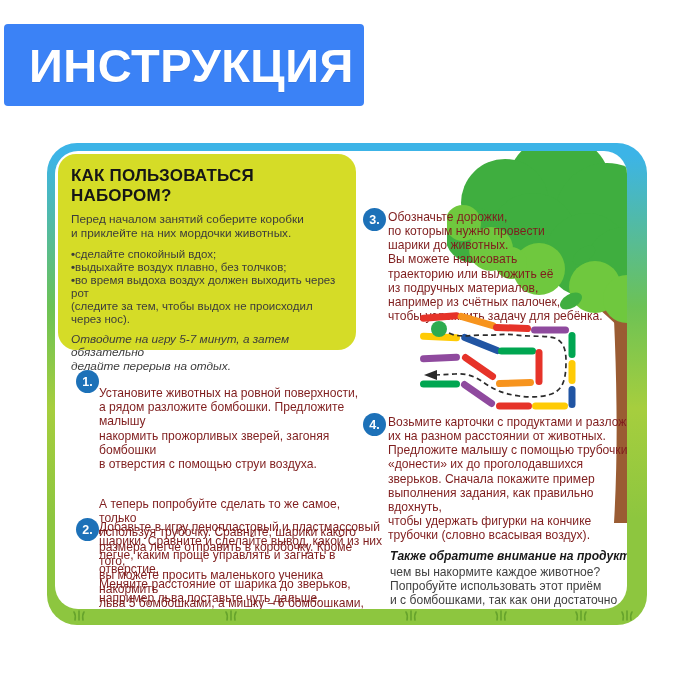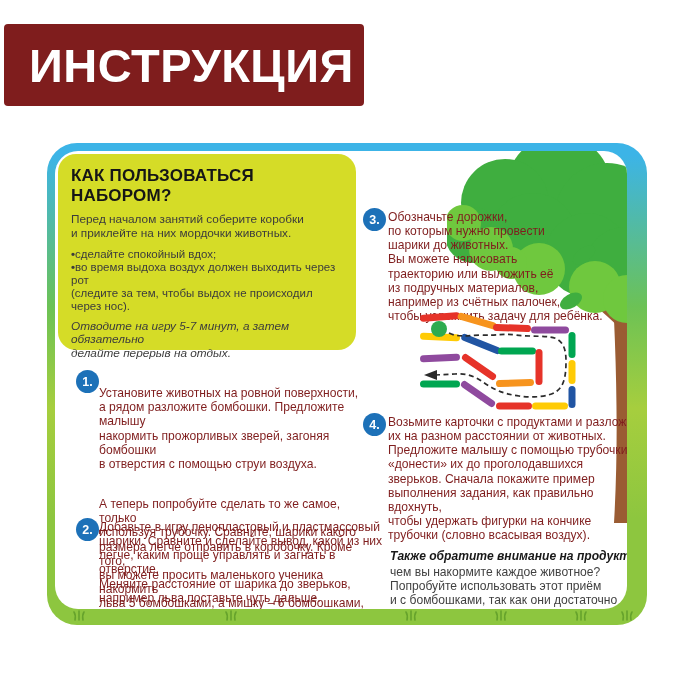--- a/index.html
+++ b/index.html
@@ -3,21 +3,21 @@
 <meta charset="utf-8">
 <style>
   html,body{margin:0;padding:0;}
   body{
     width:700px;height:700px;position:relative;background:#ffffff;
     font-family:"Liberation Sans","DejaVu Sans",sans-serif;color:#414141;
     overflow:hidden;
   }
   .banner{
     position:absolute;left:4px;top:24px;width:360px;height:82px;
-    background:#7f1d1d;border-radius:4px;
+    background:#3b82f6;border-radius:4px;
     display:flex;align-items:center;padding-left:25px;box-sizing:border-box;
   }
   .banner .banner-text{
     font-size:47px;font-weight:800;color:#ffffff;letter-spacing:.5px;
     text-shadow:0 1px 0 rgba(0,0,0,.08);white-space:nowrap;
   }
   .card{
     position:absolute;left:47px;top:143px;width:600px;height:482px;
     border-radius:30px;box-sizing:border-box;
     background:linear-gradient(180deg,#3cb4e7 0px,#3cb4e7 12px,#6cc255 34%,#a6ce3e 55%,#8dc63f 78%,#8dc63f 100%);
@@ -96,20 +96,21 @@
         <ellipse cx="137" cy="104" rx="13" ry="7" transform="rotate(-38 137 104)"></ellipse>
         <ellipse cx="124" cy="150" rx="12" ry="7" transform="rotate(-30 124 150)"></ellipse>
       </g>
     </svg>
 
     <div class="yellow-box">
       <div class="card-title">КАК ПОЛЬЗОВАТЬСЯ НАБОРОМ?</div>
       <div class="intro-text">Перед началом занятий соберите коробки
 и приклейте на них мордочки животных.</div>
       <div class="bullet">сделайте спокойный вдох;</div>
+      <div class="bullet">выдыхайте воздух плавно, без толчков;</div>
       <div class="bullet">во время выдоха воздух должен выходить через рот
 (следите за тем, чтобы выдох не происходил через нос).</div>
       <div class="duration-note">Отводите на игру 5-7 минут, а затем обязательно
 делайте перерыв на отдых.</div>
     </div>
 
     <div class="badge" style="left:21px;top:219px;">1.</div>
     <div class="step-text" style="left:44px;top:221px;width:280px;">
       <div class="para1">Установите животных на ровной поверхности,
 а рядом разложите бомбошки. Предложите малышу

